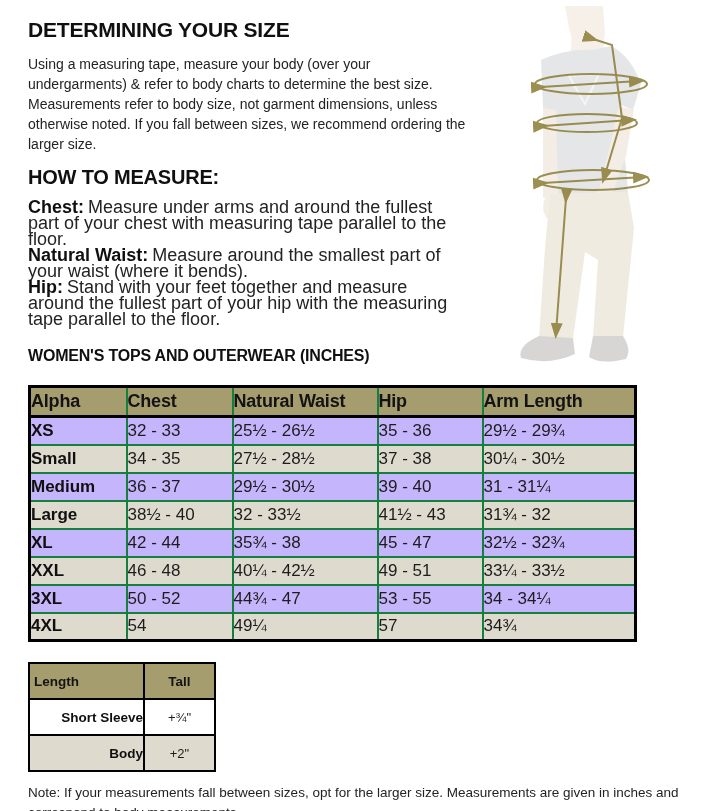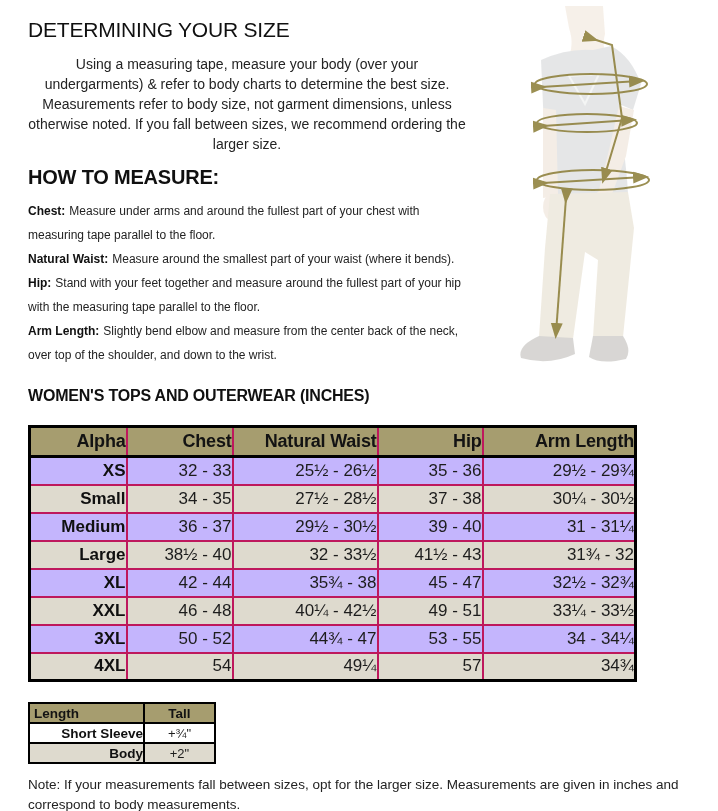--- a/index.html
+++ b/index.html
@@ -2,39 +2,39 @@
 <html><head>
 <meta charset="utf-8">
 <style>
   * { margin:0; padding:0; box-sizing:border-box; }
   html,body { background:#ffffff; }
   body {
     width:718px; height:811px; overflow:hidden; position:relative;
     font-family:"Liberation Sans", sans-serif; color:#1c1c1c;
     padding:14px 0 0 28px;
   }
-  h1.main-title { font-size:21px; font-weight:normal; letter-spacing:-0.2px; margin:4px 0 12px; color:#101010; }
+  h1.main-title { font-size:21px; font-weight:bold; letter-spacing:-0.2px; margin:4px 0 12px; color:#101010; }
   h2.section-title { font-size:20px; font-weight:bold; letter-spacing:-0.2px; margin:0 0 10px; color:#101010; }
   h2.chart-title { font-size:16px; font-weight:bold; letter-spacing:-0.2px; margin:6px 0 20px; color:#101010; }
-  .intro { width:438px; font-size:14px; line-height:20px; margin-bottom:12px; color:#232323;text-align:center; }
-  .measure-block { width:440px; font-size:12px; line-height:24px; margin-bottom:20px; color:#232323; }
+  .intro { width:438px; font-size:14px; line-height:20px; margin-bottom:12px; color:#232323; }
+  .measure-block { width:440px; font-size:18px; line-height:16px; margin-bottom:20px; color:#232323; }
   .measure-block p { margin:0; }
   .measure-block strong { color:#101010; margin-right:4px; }
 
   table { border-collapse:collapse; table-layout:fixed; }
 
   table.size-table { width:606px; border:3px solid #000; margin-bottom:20px; }
-  .size-table th, .size-table td { border:2px solid #be185d; text-align:right; vertical-align:middle; padding:0; overflow:hidden; }
+  .size-table th, .size-table td { border:2px solid #15803d; text-align:left; vertical-align:middle; padding:0; overflow:hidden; }
   .size-table th { background:#a69d6f; height:30px; font-size:18px; letter-spacing:-0.2px; border-bottom:3px solid #000; color:#131313; }
   .size-table td { height:28px; font-size:17px; background:#c4b5fd; color:#1d1d1d; }
   .size-table td.first-col { font-weight:bold; color:#101010; }
   .size-table tbody tr:nth-child(even) td { background:#dedace; }
 
   table.length-table { width:186px; border:2px solid #000; margin-bottom:11px; }
-  .length-table th, .length-table td { border:2px solid #000; vertical-align:middle; padding:0; height:20px; }
+  .length-table th, .length-table td { border:2px solid #000; vertical-align:middle; padding:0; height:36px; }
   .length-table th { background:#a69d6f; font-size:13.5px; color:#131313; }
   .length-table th:nth-child(1) { text-align:left; padding-left:4px; width:115px; }
   .length-table th:nth-child(2) { text-align:center; width:71px; }
   .length-table td { font-size:13px; background:#ffffff; color:#1d1d1d; }
   .length-table td.first-col { font-weight:bold; text-align:right; padding-left:4px; font-size:13.5px; color:#101010; }
   .length-table td:nth-child(2) { text-align:center; }
   .length-table tbody tr:nth-child(even) td { background:#dedace; }
 
   .note { width:706px; font-size:13.5px; line-height:20px; color:#232323; }
   .note p { margin:0; }
@@ -79,21 +79,20 @@
 <h1 class="main-title">DETERMINING YOUR SIZE</h1>
 
 <p class="intro">Using a measuring tape, measure your body (over your undergarments) &amp; refer to body charts to determine the best size. Measurements refer to body size, not garment dimensions, unless otherwise noted. If you fall between sizes, we recommend ordering the larger size.</p>
 
 <h2 class="section-title">HOW TO MEASURE:</h2>
 
 <div class="measure-block">
   <p><strong>Chest:</strong><span>Measure under arms and around the fullest part of your chest with measuring tape parallel to the floor.</span></p>
   <p><strong>Natural Waist:</strong><span>Measure around the smallest part of your waist (where it bends).</span></p>
   <p><strong>Hip:</strong><span>Stand with your feet together and measure around the fullest part of your hip with the measuring tape parallel to the floor.</span></p>
-  <p><strong>Arm Length:</strong><span>Slightly bend elbow and measure from the center back of the neck, over top of the shoulder, and down to the wrist.</span></p>
 </div>
 
 <h2 class="chart-title">WOMEN'S TOPS AND OUTERWEAR (INCHES)</h2>
 
 <table class="size-table">
   <colgroup>
     <col style="width:97px">
       <col style="width:106px">
       <col style="width:145px">
       <col style="width:105px">

